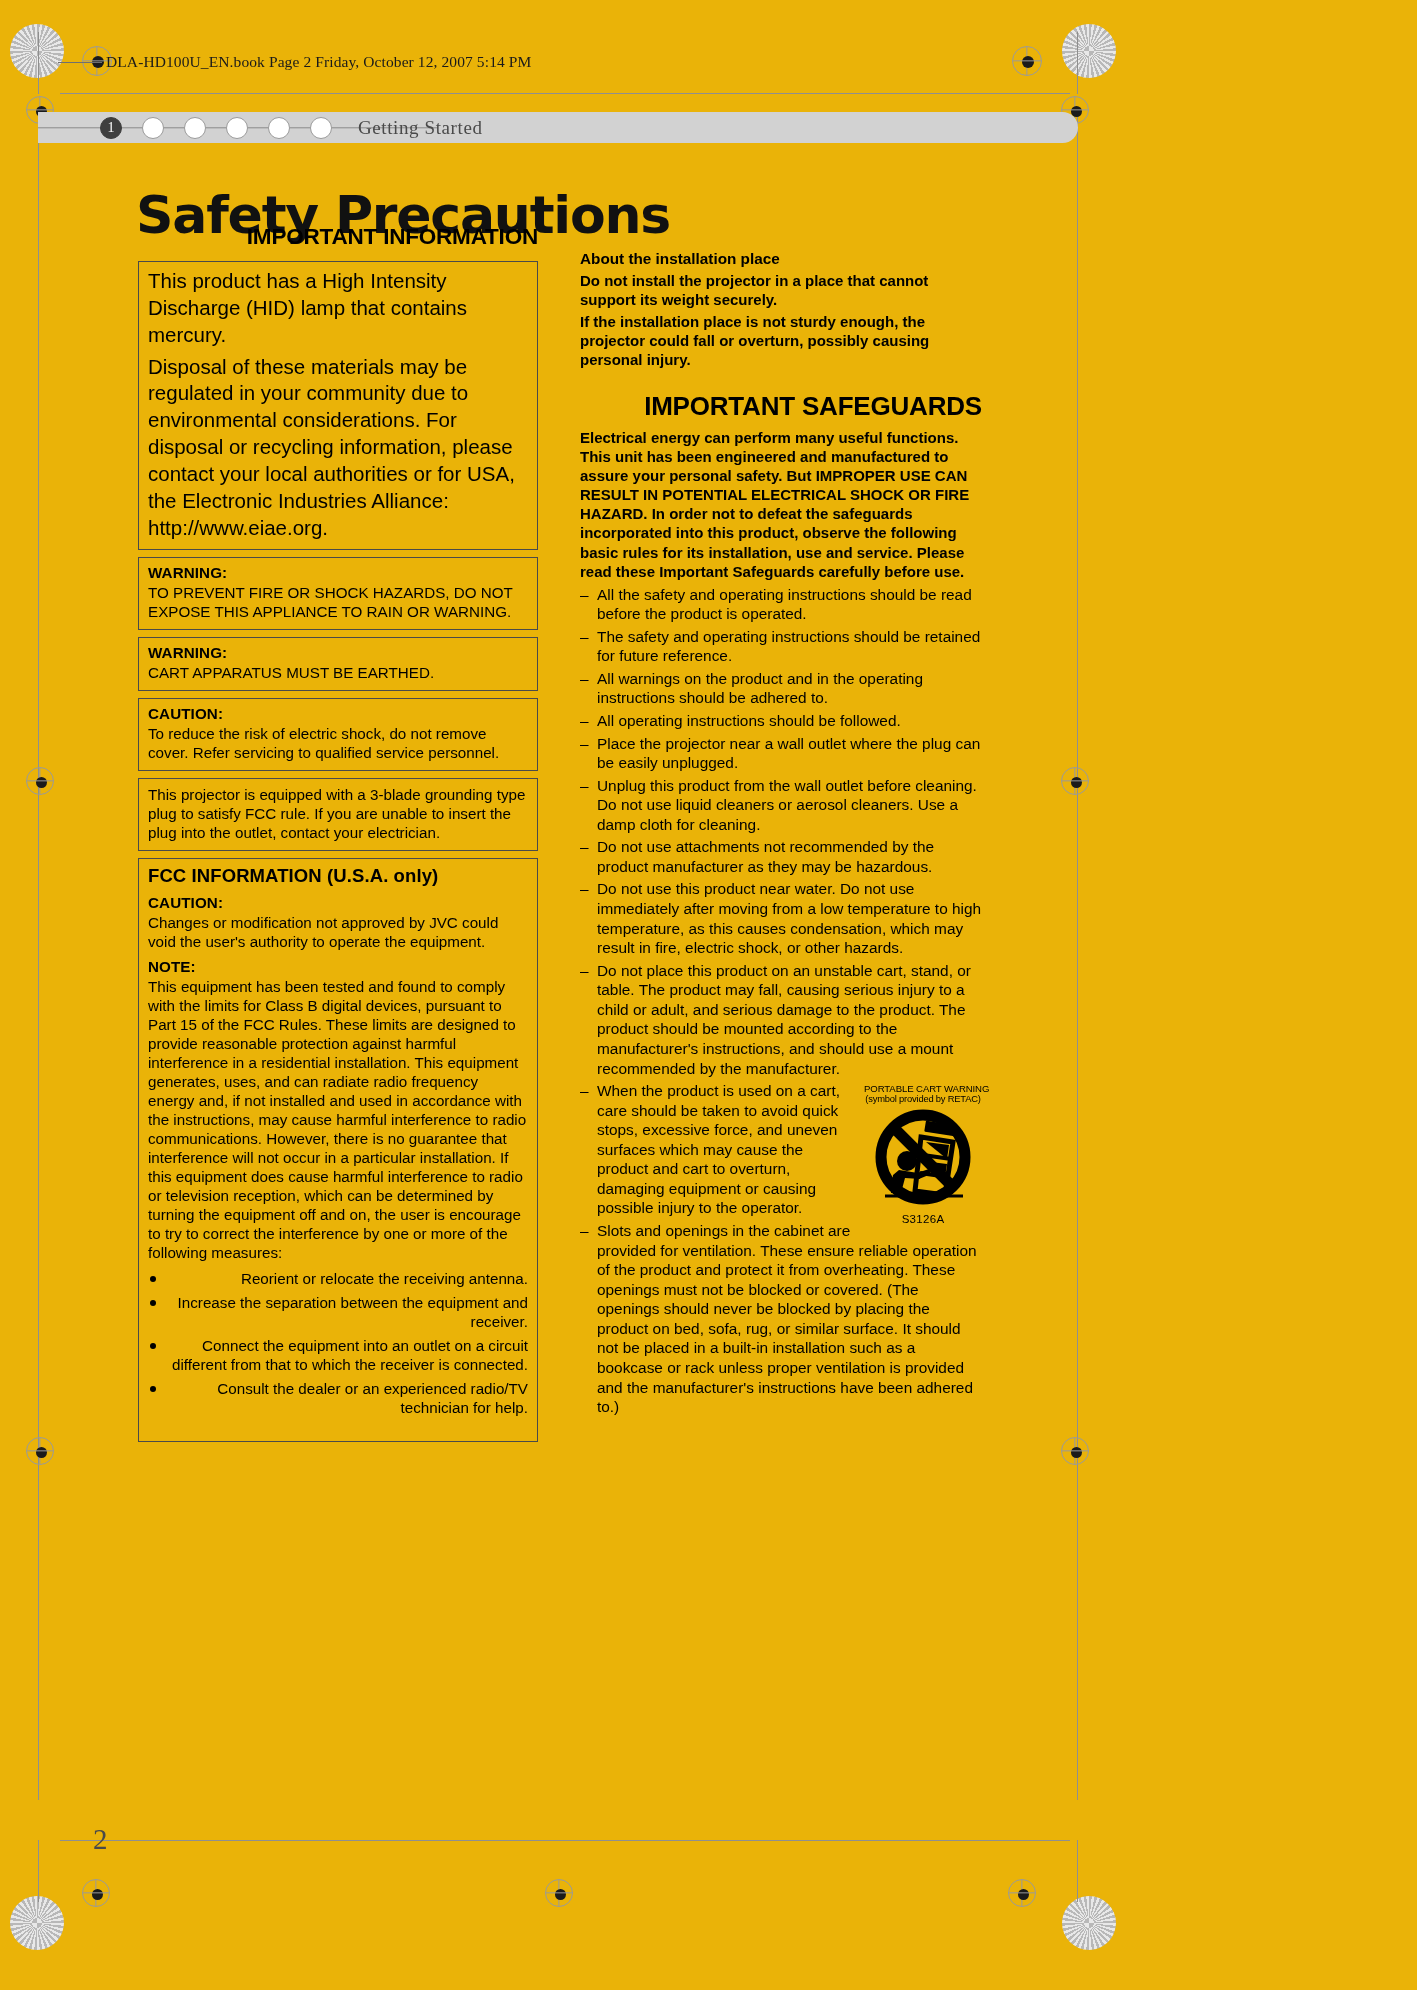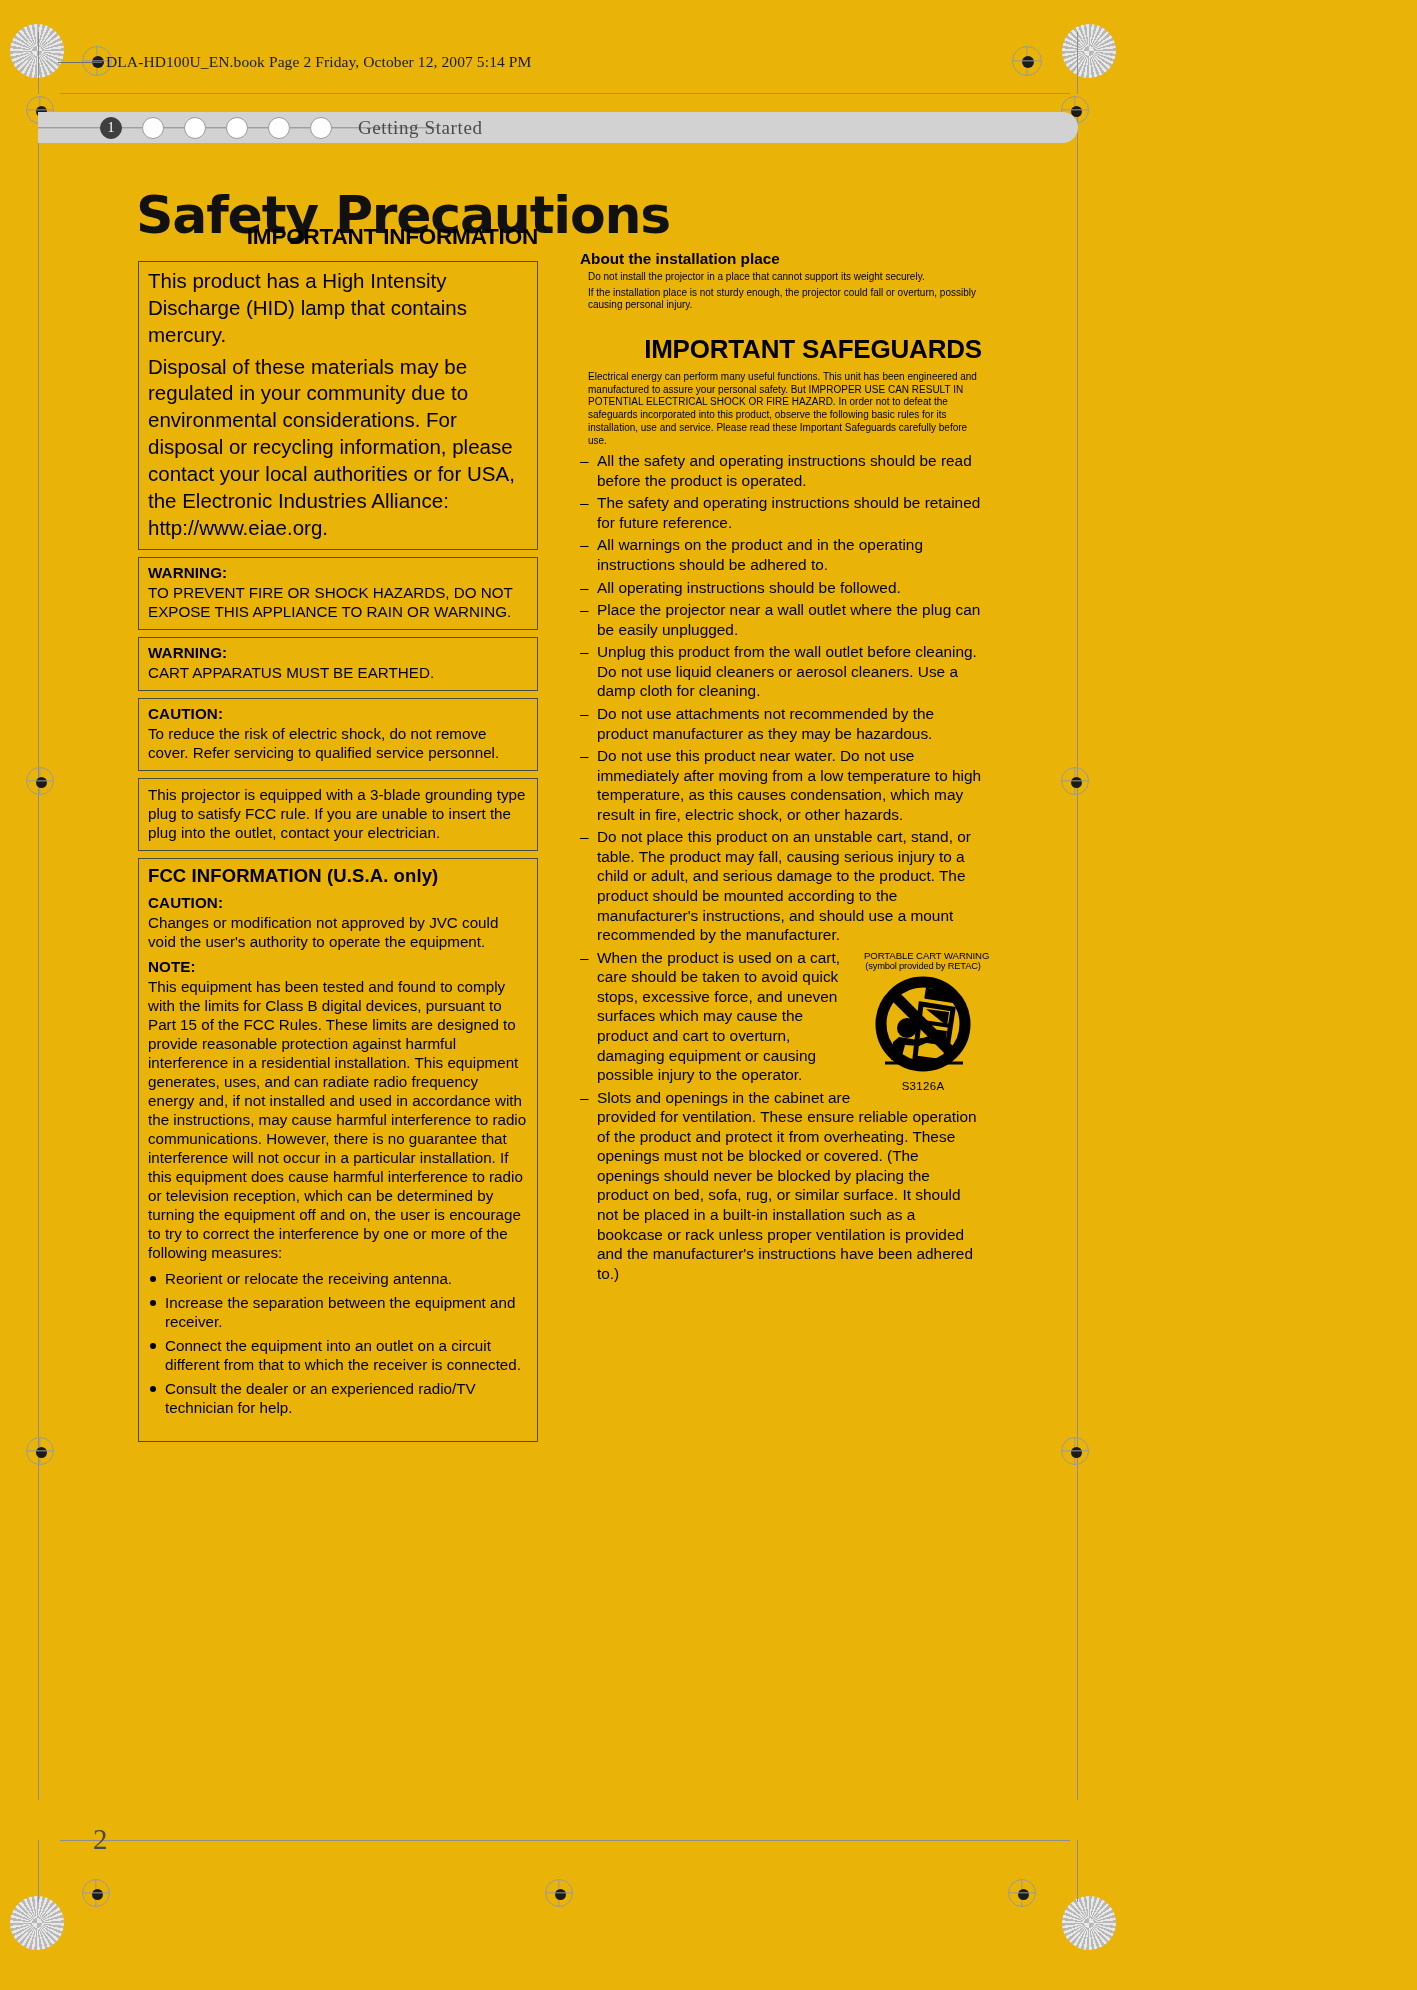--- a/index.html
+++ b/index.html
@@ -194,20 +194,21 @@
     margin: 0;
     font-size: 15.2px;
     line-height: 1.25;
   }
 
   
   ul.dots {
     list-style: none;
     margin: 7px 0 16px 0;
     padding: 0;
+    text-align: right;
   }
   ul.dots li {
     position: relative;
     padding-left: 17px;
     font-size: 15.2px;
     line-height: 1.25;
     margin-bottom: 5px;
   }
   ul.dots li:last-child { margin-bottom: 0; }
   ul.dots li::before {
@@ -221,23 +222,24 @@
     background: #000;
   }
 
   
   .rt-sub {
     font-size: 15.3px;
     font-weight: bold;
     margin: 0 0 3px 0;
   }
   .rt-p {
-    font-size: 10px;
+    font-size: 15px;
     line-height: 1.27;
-    margin: 0 0 3px 8px;
+    margin: 0 0 3px 0;
+    font-weight: bold;
   }
   .rt-p:last-child { margin-bottom: 0; }
 
   ul.dashes {
     list-style: none;
     margin: 4px 0 0 0;
     padding: 0;
   }
   ul.dashes li {
     position: relative;

